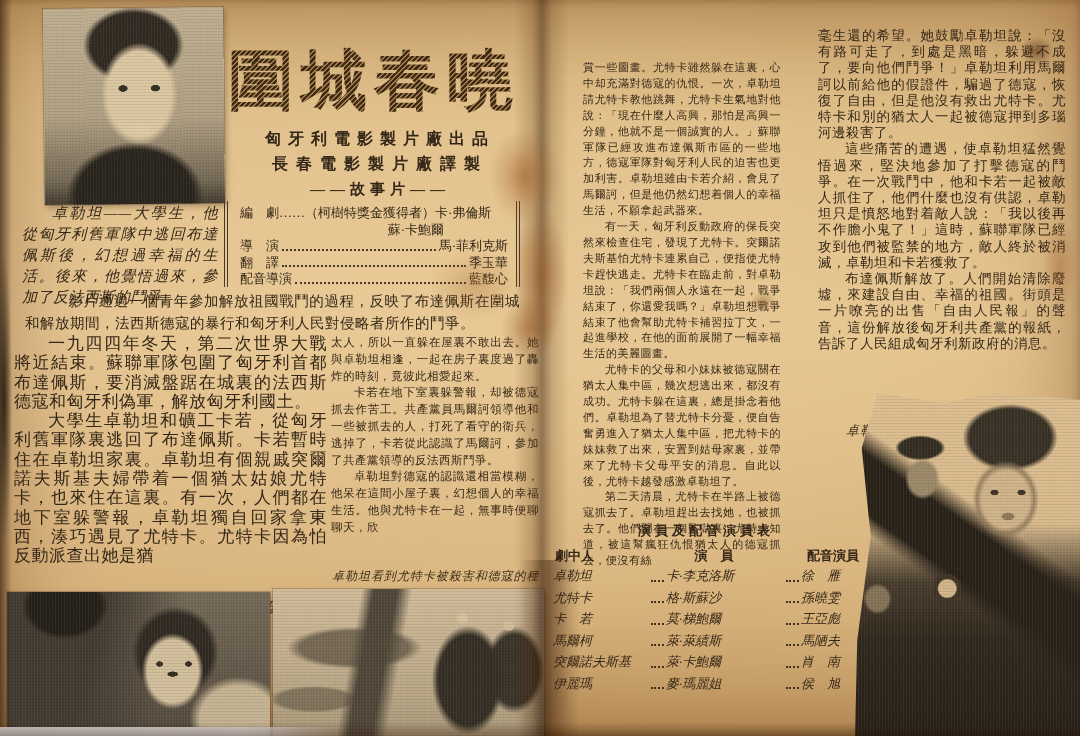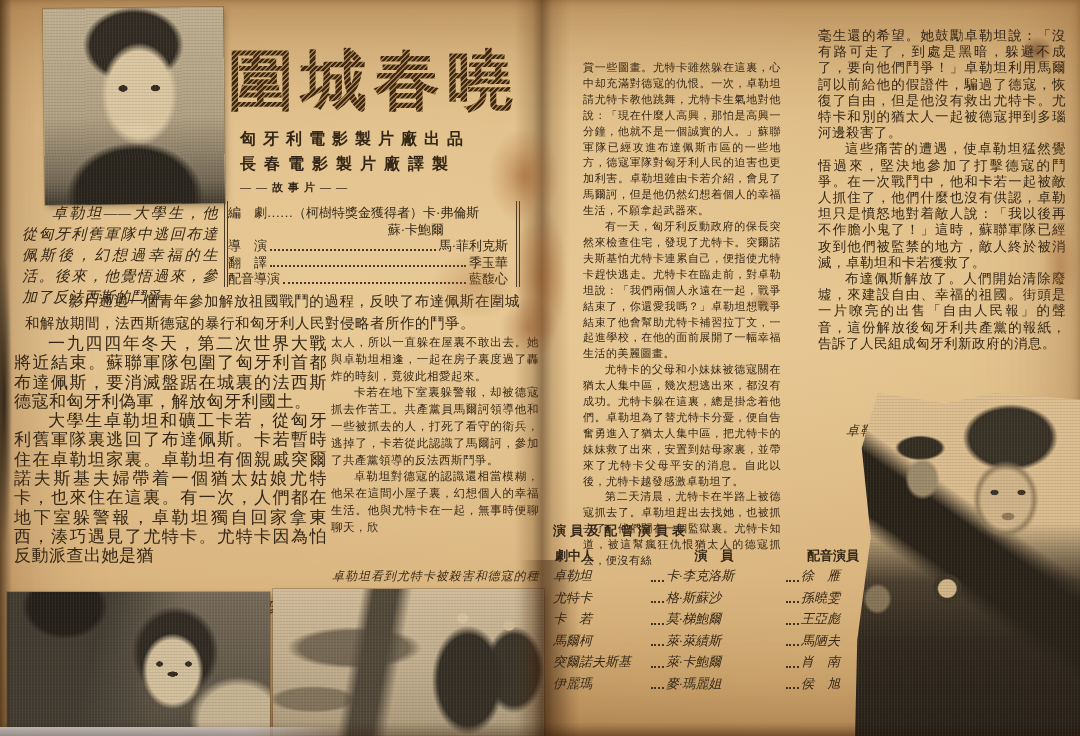--- a/index.html
+++ b/index.html
@@ -15,24 +15,24 @@
   p.para{margin:0;text-indent:2em;}
   .cjk{text-align:justify;word-break:break-all;letter-spacing:.5px;}
   .first-cont p.para:first-child{text-indent:0;}
   
   .title{font-weight:bold;font-size:66px;letter-spacing:7px;white-space:nowrap;
          color:#4a3118;text-shadow:1px 1px 0 rgba(90,60,30,.35);}
   @supports ((-webkit-background-clip:text) or (background-clip:text)){
     .title{background:repeating-linear-gradient(135deg,#3e2a14 0 2.2px,#a07c4c 2.2px 3.6px);
            -webkit-background-clip:text;background-clip:text;color:transparent;text-shadow:none;}
   }
-  .centerline{font-weight:bold;}
+  .centerline{text-align:center;font-weight:bold;}
   
   .credits{border-left:4px double #4a3826;border-right:4px double #4a3826;
-           padding:4px 8px 2px 0;font-size:13px;line-height:16.5px;}
+           padding:4px 8px 2px 12px;font-size:13px;line-height:16.5px;}
   .credrow{display:flex;align-items:flex-end;}
   .credrow .leader{flex:1;border-bottom:2px dotted #4a3826;margin:0 3px 4px 3px;}
   .credright{text-align:right;padding-right:64px;}
   
   .castrow{display:flex;align-items:flex-end;font-size:13px;line-height:21.5px;font-style:italic;}
   .castrow .c-role{width:96px;}
   .castrow .c-actor{width:118px;}
   .castrow .c-dub{width:58px;text-align:left;}
   .castrow .leader{flex:1;border-bottom:2px dotted #43311e;margin:0 2px 5px 2px;}
   .castheads{display:flex;font-size:13px;font-weight:bold;}
@@ -56,21 +56,21 @@
          radial-gradient(7px 5px at 62% 41%, #2e2619 0 60%, rgba(0,0,0,0) 70%),
          radial-gradient(58px 78px at 53% 44%, #cdbb9b 0 55%, rgba(0,0,0,0) 66%),
          radial-gradient(74px 56px at 50% 19%, #2b241b 0 58%, rgba(0,0,0,0) 68%),
          radial-gradient(95px 75px at 50% 96%, #241e16 0 62%, rgba(0,0,0,0) 72%),
          linear-gradient(180deg,#b0a48c 0%,#a4977e 55%,#6b6050 88%,#3c352a 100%);"></div>
 
   <div class="abs title" style="left:228px;top:36px;width:300px;height:86px;">圍城春曉</div>
 
   <div class="abs centerline" style="left:240px;top:129px;width:280px;font-size:16px;letter-spacing:7px;">匈牙利電影製片廠出品</div>
   <div class="abs centerline" style="left:240px;top:154px;width:280px;font-size:16px;letter-spacing:8px;">長春電影製片廠譯製</div>
-  <div class="abs centerline" style="left:240px;top:180px;width:280px;font-size:11px;letter-spacing:5px;">——故事片——</div>
+  <div class="abs centerline" style="left:240px;top:180px;width:280px;font-size:15px;letter-spacing:5px;">——故事片——</div>
 
   <div class="abs cjk" style="left:22px;top:203px;width:196px;height:126px;font-size:15px;line-height:21px;text-indent:2em;font-style:italic;">卓勒坦——大學生，他從匈牙利舊軍隊中逃回布達佩斯後，幻想過幸福的生活。後來，他覺悟過來，參加了反法西斯的鬥爭。</div>
 
   <div class="abs credits" style="left:224px;top:201px;width:296px;height:86px;">
     <div class="credrow">
       <span>編　劇</span>
         <span>……（柯樹特獎金獲得者）卡·弗倫斯</span>
     </div>
     <div class="credright">蘇·卡鮑爾</div>
     <div class="credrow">

